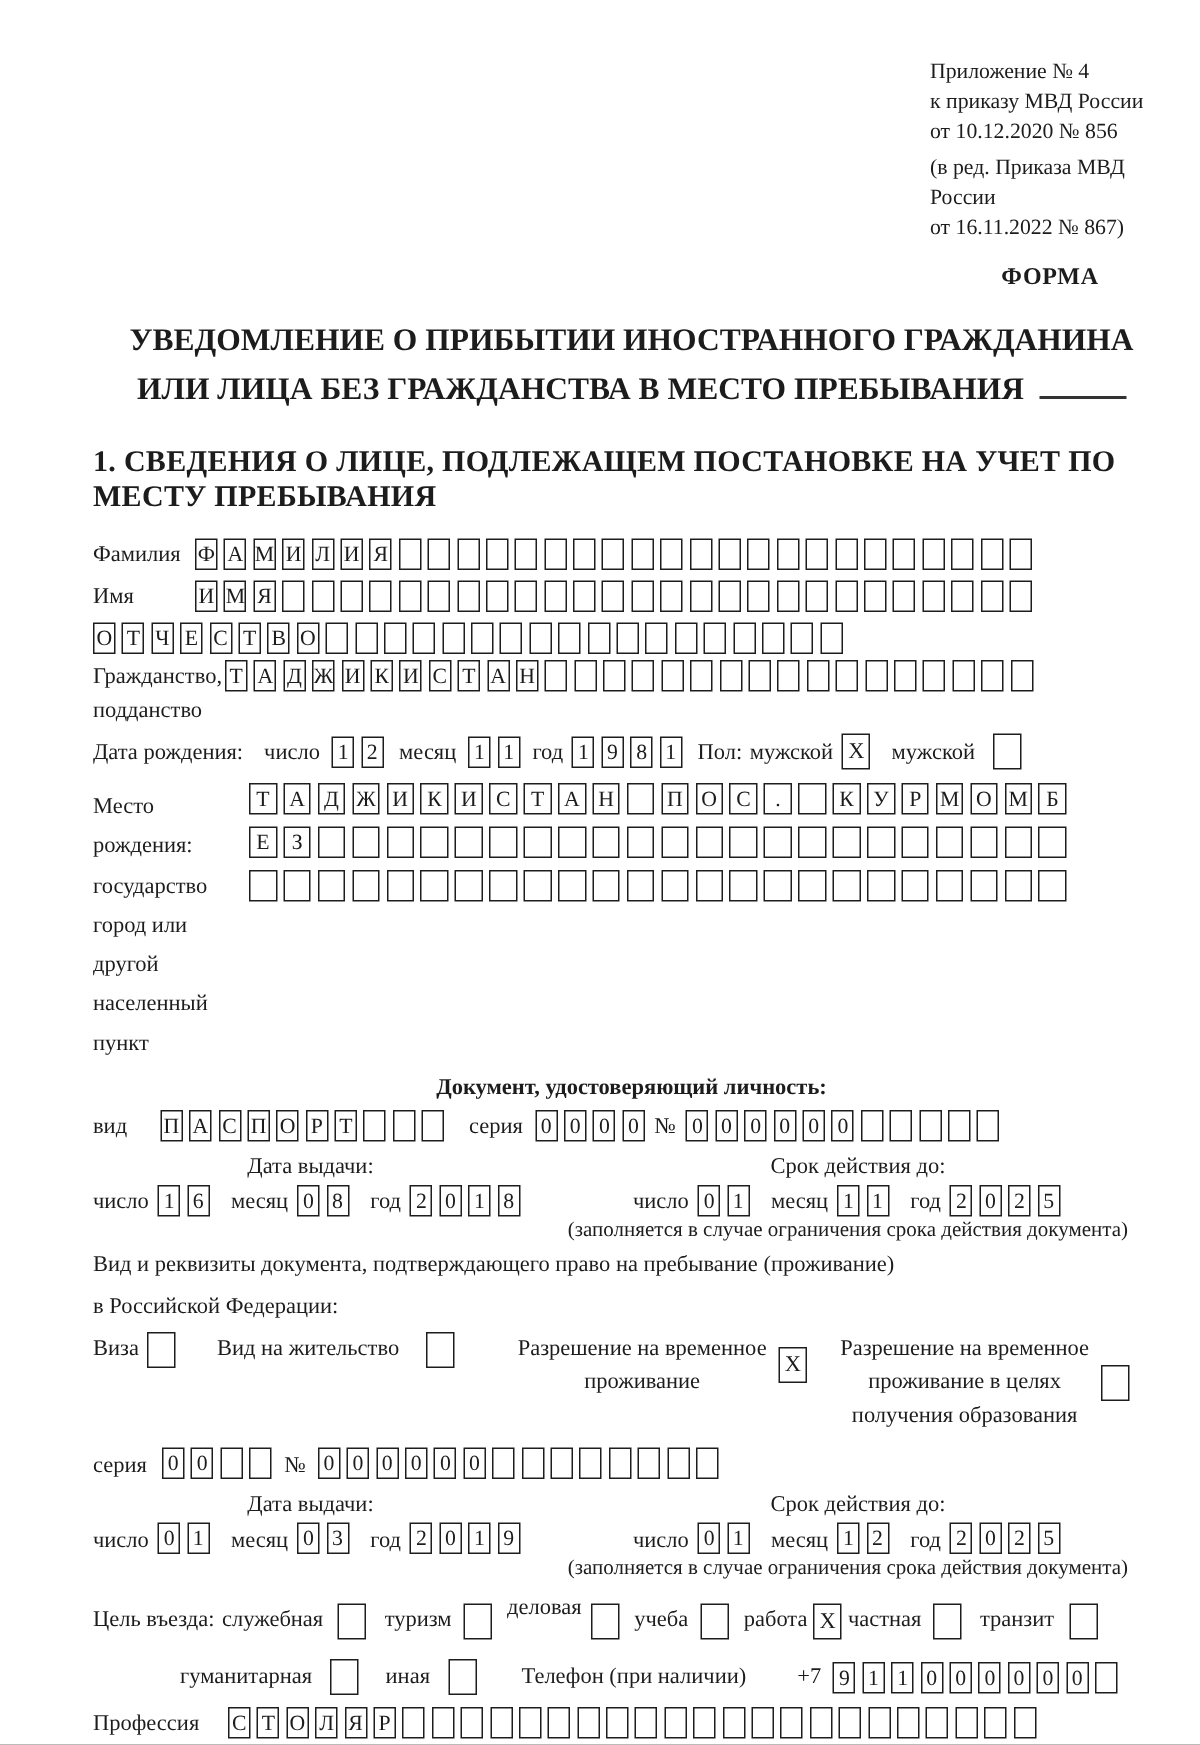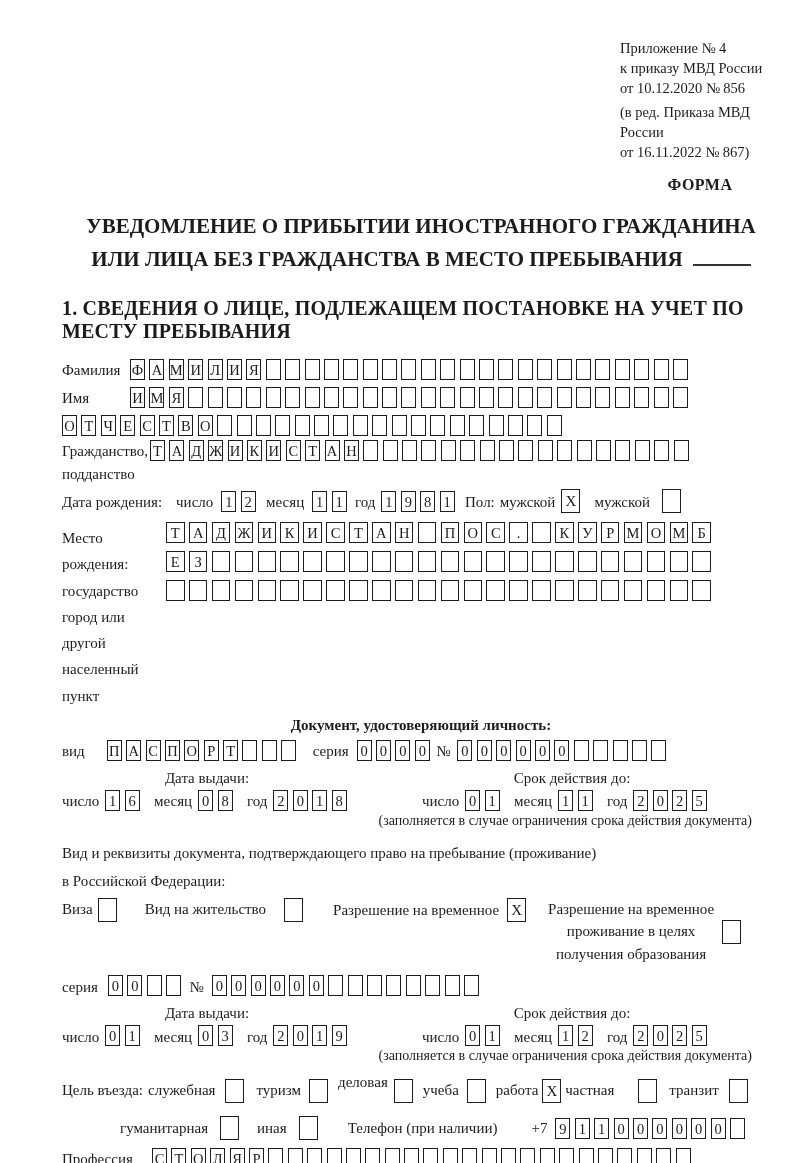--- a/index.html
+++ b/index.html
@@ -147,37 +147,38 @@
         <span class="cells"><span class="cell">0</span><span class="cell">1</span></span>
         <span class="dt-lbl">месяц</span>
         <span class="cells"><span class="cell">1</span><span class="cell">1</span></span>
         <span class="dt-lbl">год</span>
         <span class="cells"><span class="cell">2</span><span class="cell">0</span><span class="cell">2</span><span class="cell">5</span></span>
       </div>
     </div>
   </div>
   <div class="footnote fr">(заполняется в случае ограничения срока действия документа)</div>
 
-  <div style="margin-top:10px; line-height:1.9;">
+  <div style="line-height:1.9;">
     <div>Вид и реквизиты документа, подтверждающего право на пребывание (проживание)</div>
     <div>в Российской Федерации:</div>
   </div>
 
   <div class="row" style="margin-top:2px;">
     <div class="opt" style="margin-right:28px;">
       <span class="olbl">Виза</span>
       <span class="checkbox"></span>
     </div>
-    <div class="opt" style="margin-right:30px;align-items:center;">
+    <div class="opt" style="margin-right:42px;align-items:center;">
       <span class="olbl" style="margin-right:18px;">Вид на жительство</span>
       <span class="checkbox"></span>
     </div>
     <div class="permit-col" style="margin-right:22px;">
       <div class="txt">
         <div>Разрешение на временное</div>
+        <div>проживание</div>
       </div>
       <span class="checkbox">X</span>
     </div>
     <div class="permit-col">
       <div class="txt">
         <div>Разрешение на временное</div>
         <div>проживание в целях</div>
         <div>получения образования</div>
       </div>
       <span class="checkbox"></span>
@@ -222,21 +223,21 @@
     <span style="margin:0 10px 0 5px;">служебная</span>
     <span class="checkbox"></span>
     <span style="margin:0 8px 0 12px;">туризм</span>
     <span class="checkbox"></span>
     <span style="margin:0 6px 16px 10px;">деловая</span>
     <span class="checkbox"></span>
     <span style="margin:0 8px 0 10px;">учеба</span>
     <span class="checkbox"></span>
     <span style="margin:0 4px 0 10px;">работа</span>
     <span class="checkbox">X</span>
-    <span style="margin:0 24px 0 4px;">частная</span>
+    <span style="margin:0 8px 0 4px;">частная</span>
     <span class="checkbox"></span>
     <span style="margin:0 10px 0 12px;">транзит</span>
     <span class="checkbox"></span>
   </div>
 
   <div class="row" style="align-items:center; margin-top:9px; margin-left:58px;">
     <span>гуманитарная</span>
     <span class="checkbox" style="margin-left:12px;"></span>
     <span style="margin-left:18px;">иная</span>
     <span class="checkbox" style="margin-left:12px;"></span>

